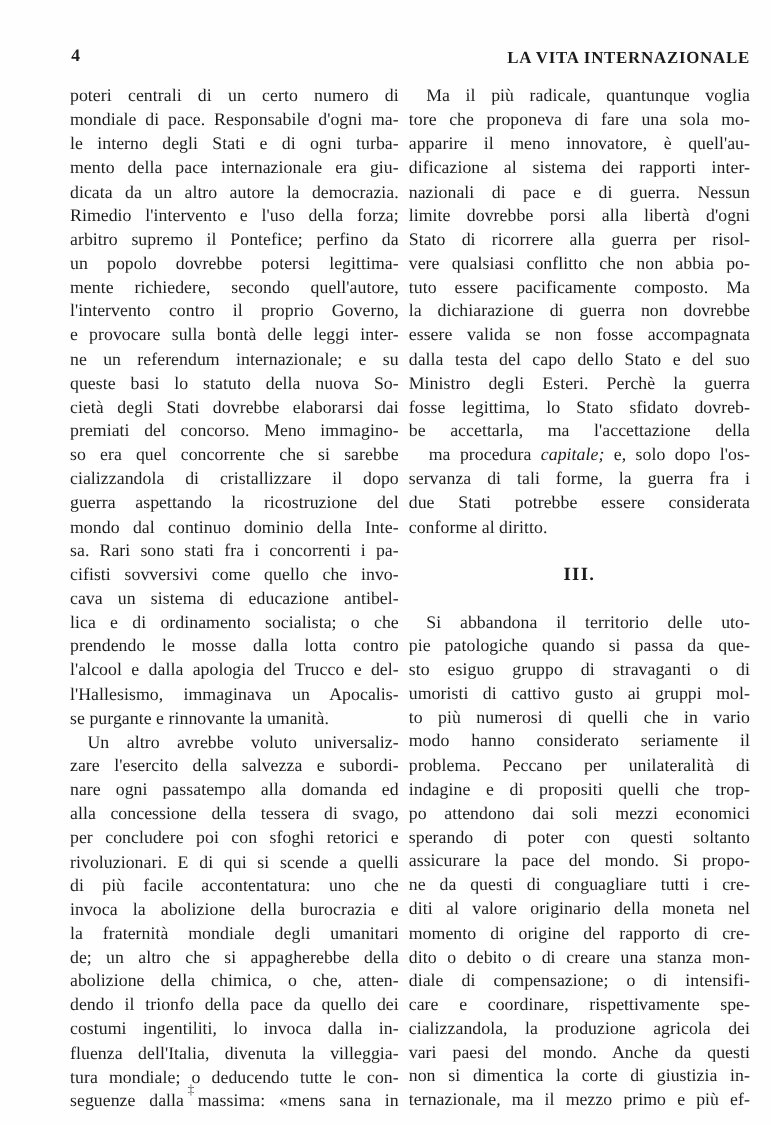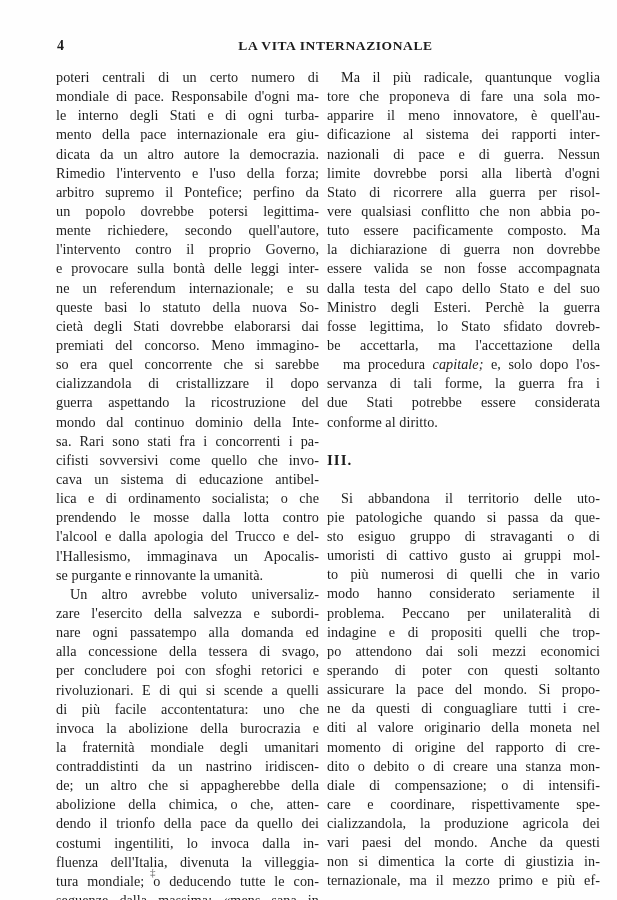--- a/index.html
+++ b/index.html
@@ -1,30 +1,30 @@
 <!DOCTYPE html>
 <html><head>
 <meta charset="utf-8">
 <style>
   html, body { margin: 0; padding: 0; background: #ffffff; }
   body { width: 617px; height: 900px; position: relative; overflow: hidden;
          font-family: "Liberation Serif", "DejaVu Serif", serif; color: #1c1c1c; }
   .page { position: absolute; left: 0; top: 0; width: 617px; height: 900px; background: #fefefe; }
   .running-head { position: absolute; top: 38px; left: 55px; width: 545px; height: 20px; }
   .page-number { position: absolute; left: 2px; top: 0; font-size: 14px; font-weight: bold; }
-  .journal-title { position: absolute; left: 16px; right: 0; text-align: center; top: 0;
+  .journal-title { position: absolute; left: 16px; right: 0; text-align: right; top: 0;
                    font-size: 13.5px; font-weight: bold; letter-spacing: 0.6px; }
   .col { position: absolute; top: 68px; }
   .col-left { left: 56px; width: 263px; }
   .col-right { left: 327px; width: 273px; }
   .line { display: block; height: 19.15px; line-height: 19.15px; font-size: 14.2px;
           white-space: nowrap; text-align: justify; text-align-last: justify; letter-spacing: 0.05px; }
   .line.last { text-align-last: left; }
   .line.indent { padding-left: 14px; }
-  .section-heading { display: block; height: 57px; line-height: 57px; 
+  .section-heading { display: block; height: 57px; line-height: 57px; text-align: center;
                      font-size: 15px; font-weight: bold; letter-spacing: 1px; }
   .stray-mark { position: absolute; left: 150px; top: 866px; font-size: 11px; color: #555; }
   em { font-style: italic; }
 </style>
 </head>
 <body>
 
 <div class="page">
 
   <div class="running-head">
@@ -62,21 +62,20 @@
       <span class="line last">se purgante e rinnovante la umanità.</span>
       <span class="line indent">Un altro avrebbe voluto universaliz-</span>
       <span class="line">zare l'esercito della salvezza e subordi-</span>
       <span class="line">nare ogni passatempo alla domanda ed</span>
       <span class="line">alla concessione della tessera di svago,</span>
       <span class="line">per concludere poi con sfoghi retorici e</span>
       <span class="line">rivoluzionari. E di qui si scende a quelli</span>
       <span class="line">di più facile accontentatura: uno che</span>
       <span class="line">invoca la abolizione della burocrazia e</span>
       <span class="line">la fraternità mondiale degli umanitari</span>
-      <span class="line">contraddistinti da un nastrino iridiscen-</span>
       <span class="line">de; un altro che si appagherebbe della</span>
       <span class="line">abolizione della chimica, o che, atten-</span>
       <span class="line">dendo il trionfo della pace da quello dei</span>
       <span class="line">costumi ingentiliti, lo invoca dalla in-</span>
       <span class="line">fluenza dell'Italia, divenuta la villeggia-</span>
       <span class="line">tura mondiale; o deducendo tutte le con-</span>
       <span class="line">seguenze dalla massima: «mens sana in</span>
     </div>
 
   <div class="col col-right" id="right-col">

